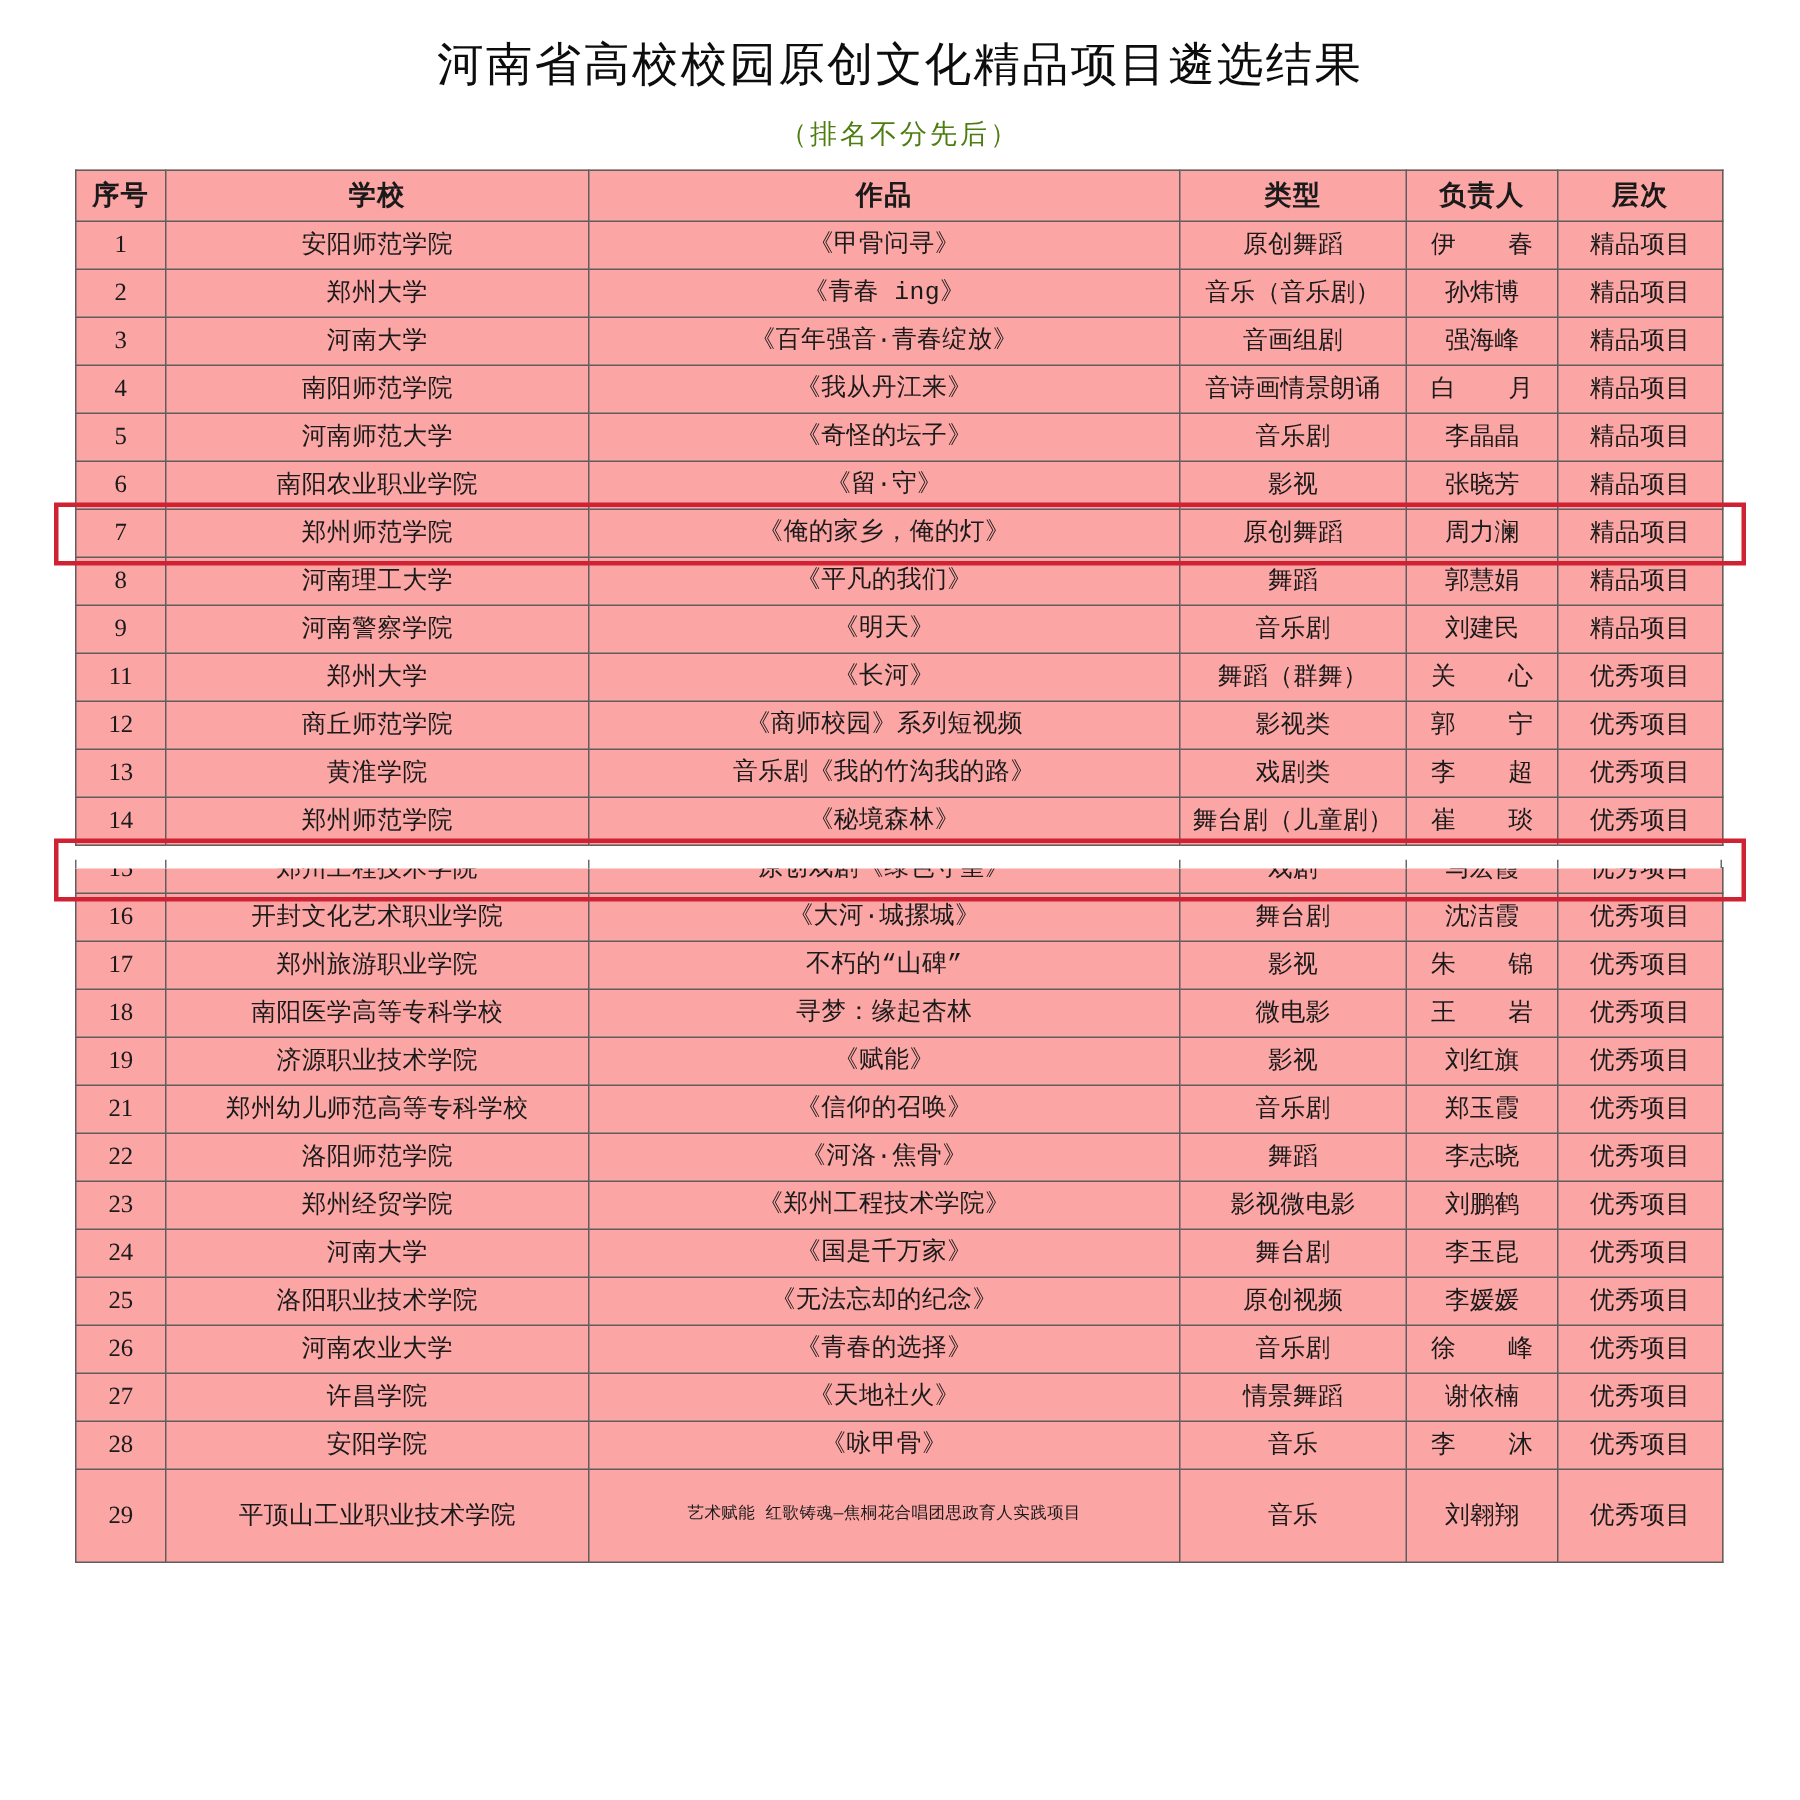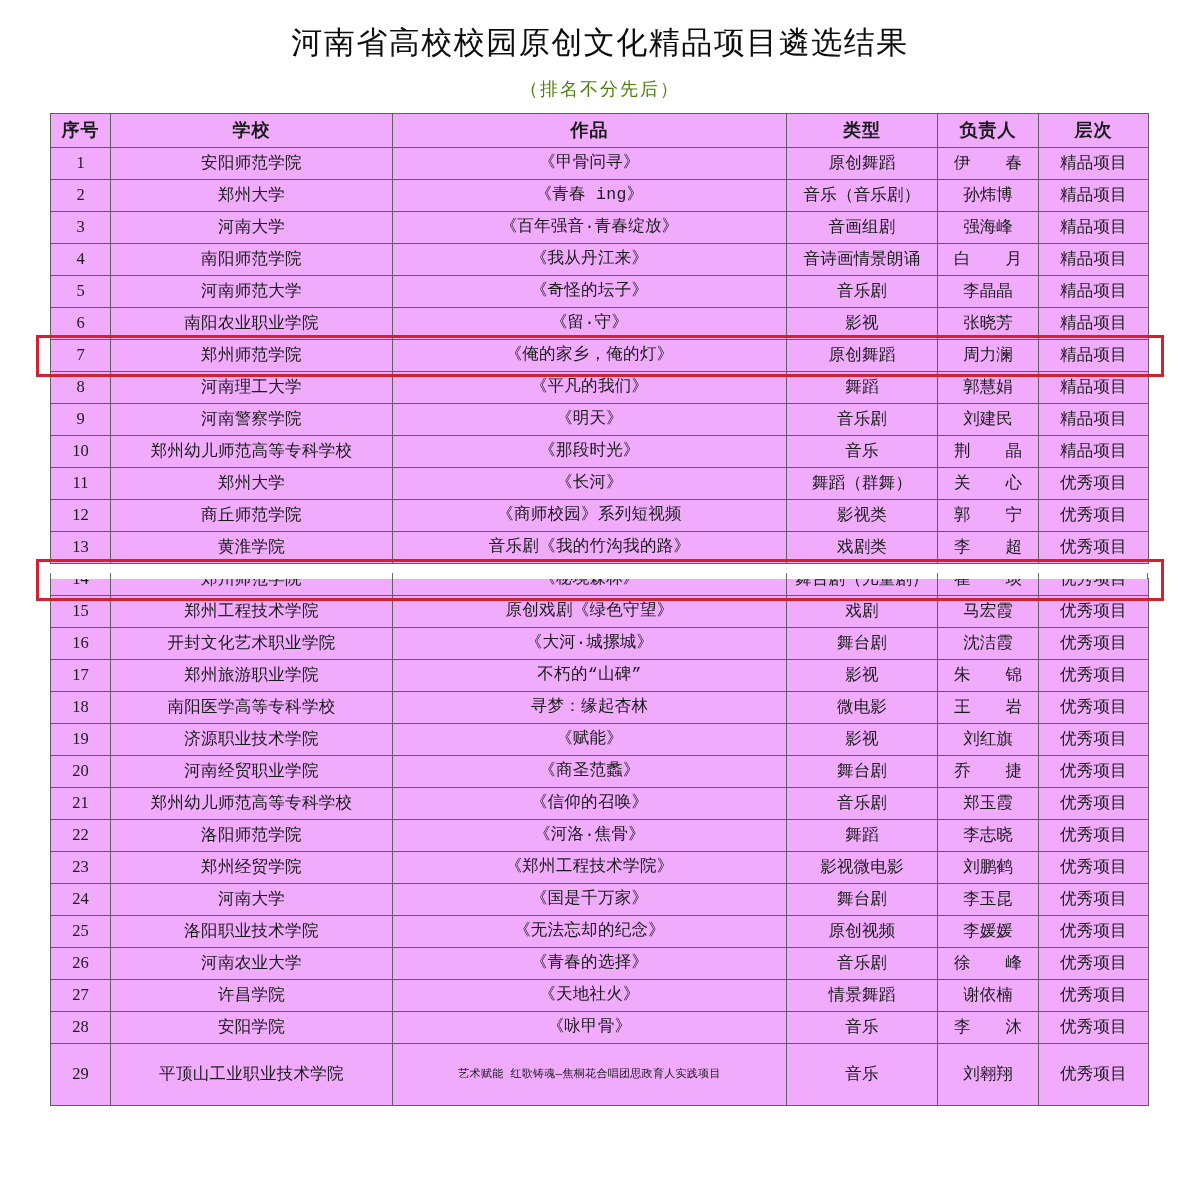--- a/index.html
+++ b/index.html
@@ -49,21 +49,21 @@
     position: absolute;
     left: 50px;
     top: 113px;
     width: 1098px;
   }
 
   table.result-table {
     border-collapse: collapse;
     width: 1098px;
     table-layout: fixed;
-    background: #f0abfc;
+    background: #fca5a5;
   }
   table.result-table td,
   table.result-table th {
     border: 1px solid #5e5e5e;
     padding: 0;
     text-align: center;
     vertical-align: middle;
     font-size: 16.5px;
     line-height: 1.15;
     color: #1a1a1a;
@@ -245,28 +245,20 @@
           </tr>
           <tr>
             <td class="cell-idx">9</td>
             <td class="cell-school">河南警察学院</td>
             <td class="cell-work">《明天》</td>
             <td class="cell-type">音乐剧</td>
             <td class="cell-person">刘建民</td>
             <td class="cell-level">精品项目</td>
           </tr>
           <tr>
-            <td class="cell-idx">10</td>
-            <td class="cell-school">郑州幼儿师范高等专科学校</td>
-            <td class="cell-work">《那段时光》</td>
-            <td class="cell-type">音乐</td>
-            <td class="cell-person"><span class="spaced2">荆 晶</span></td>
-            <td class="cell-level">精品项目</td>
-          </tr>
-          <tr>
             <td class="cell-idx">11</td>
             <td class="cell-school">郑州大学</td>
             <td class="cell-work">《长河》</td>
             <td class="cell-type">舞蹈（群舞）</td>
             <td class="cell-person"><span class="spaced2">关 心</span></td>
             <td class="cell-level">优秀项目</td>
           </tr>
           <tr>
             <td class="cell-idx">12</td>
             <td class="cell-school">商丘师范学院</td>
@@ -322,28 +314,20 @@
             <td class="cell-type">微电影</td>
             <td class="cell-person"><span class="spaced2">王 岩</span></td>
             <td class="cell-level">优秀项目</td>
           </tr>
           <tr>
             <td class="cell-idx">19</td>
             <td class="cell-school">济源职业技术学院</td>
             <td class="cell-work">《赋能》</td>
             <td class="cell-type">影视</td>
             <td class="cell-person">刘红旗</td>
-            <td class="cell-level">优秀项目</td>
-          </tr>
-          <tr>
-            <td class="cell-idx">20</td>
-            <td class="cell-school">河南经贸职业学院</td>
-            <td class="cell-work">《商圣范蠡》</td>
-            <td class="cell-type">舞台剧</td>
-            <td class="cell-person"><span class="spaced2">乔 捷</span></td>
             <td class="cell-level">优秀项目</td>
           </tr>
           <tr>
             <td class="cell-idx">21</td>
             <td class="cell-school">郑州幼儿师范高等专科学校</td>
             <td class="cell-work">《信仰的召唤》</td>
             <td class="cell-type">音乐剧</td>
             <td class="cell-person">郑玉霞</td>
             <td class="cell-level">优秀项目</td>
           </tr>

